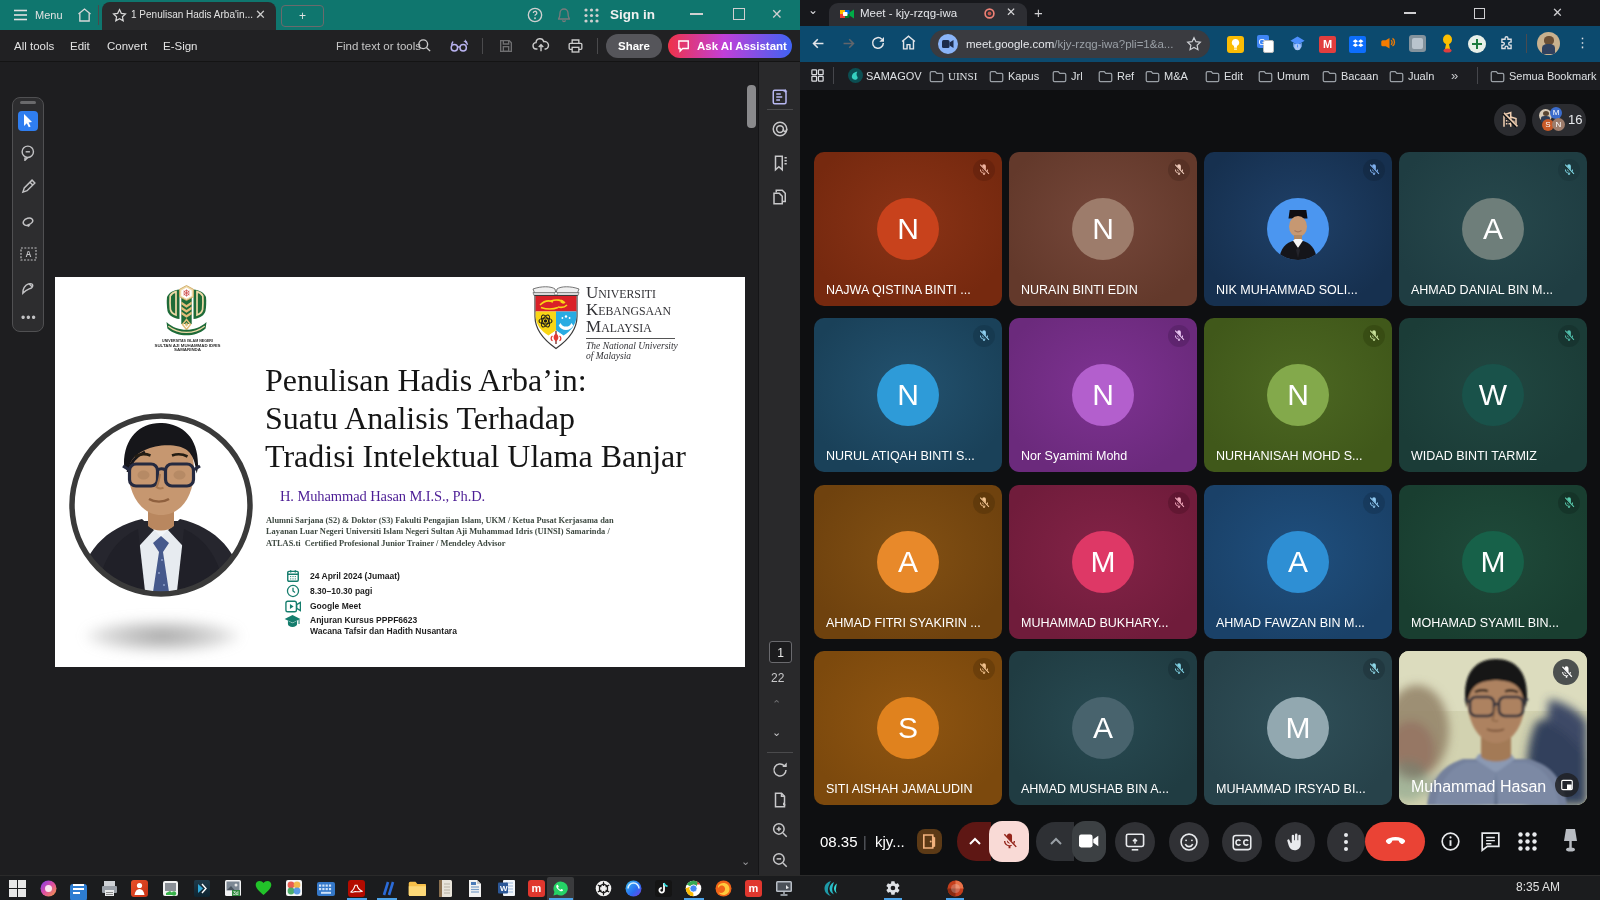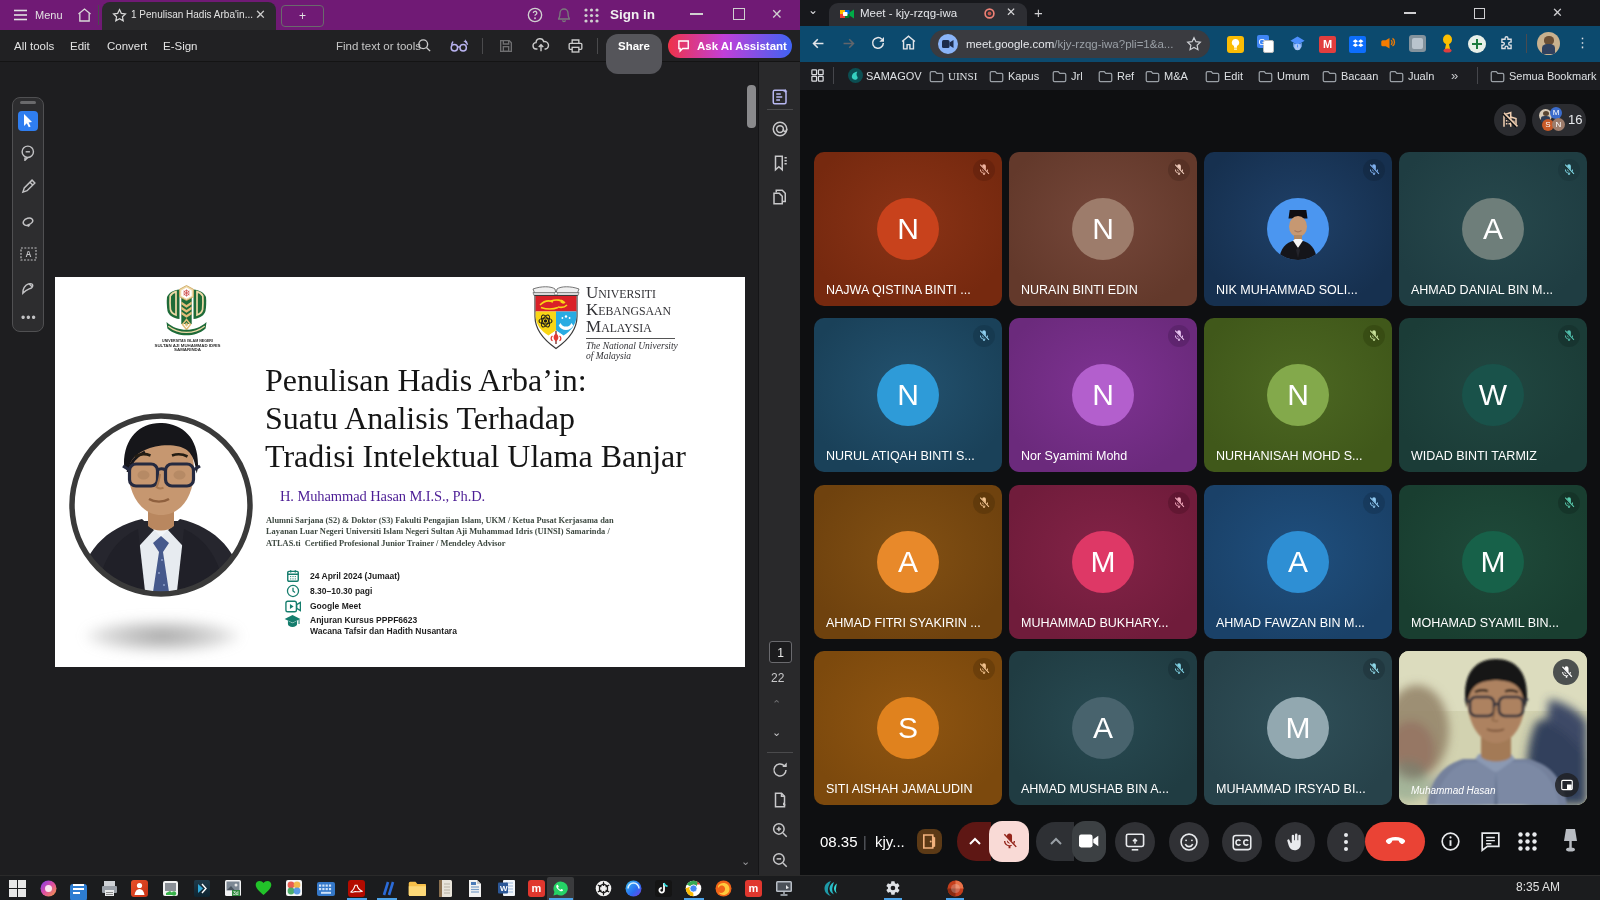--- a/index.html
+++ b/index.html
@@ -1,21 +1,21 @@
 <!DOCTYPE html>
 <html><head>
 <meta charset="utf-8">
 <style>
   * { margin:0; padding:0; box-sizing:border-box; }
   html,body { width:1600px; height:900px; overflow:hidden; background:#000; }
   body { font-family:"Liberation Sans", sans-serif; position:relative; }
   .abs { position:absolute; }
   
   #acro { left:0; top:0; width:800px; height:875px; background:#1e1e20; }
-  #acro-title { left:0; top:0; width:800px; height:30px; background:#701a75; }
+  #acro-title { left:0; top:0; width:800px; height:30px; background:#0f766e; }
   #acro-tool { left:0; top:30px; width:800px; height:32px; background:#212123; border-bottom:1px solid #141414; }
   .atxt { color:#e2e2e2; font-size:11.5px; line-height:30px; }
   #acro-page { left:55px; top:277px; width:690px; height:390px; background:#fff; }
   #acro-rail { left:758px; top:62px; width:42px; height:813px; background:#29292b; border-left:1px solid #151517; }
   
   #chrome { left:800px; top:0; width:800px; height:875px; background:#101113; }
   #tabbar { left:0; top:0; width:800px; height:26px; background:#17181c; }
   #ctoolbar { left:0; top:26px; width:800px; height:36px; background:#0c4a6e; }
   #bookbar { left:0; top:62px; width:800px; height:28px; background:#1c1d21; }
   #meet { left:0; top:90px; width:800px; height:785px; background:#0e0f11; }
@@ -111,21 +111,21 @@
       <svg class="abs" style="left:532px;top:7px" width="18" height="17" viewBox="0 0 24 24" fill="none" stroke="#cccccc" stroke-width="2">
         <path d="M7 17H5.5A4.5 4.5 0 0 1 5 8a5.5 5.5 0 0 1 10.8-1.5A4.8 4.8 0 0 1 18.5 17H17"></path>
         <path d="M12 20v-8.5M8.8 14.2 12 11l3.2 3.2"></path>
       </svg>
       <svg class="abs" style="left:567px;top:8px" width="17" height="16" viewBox="0 0 24 24" fill="none" stroke="#cccccc" stroke-width="2">
         <path d="M7 8V3h10v5"></path>
         <path d="M7 17H4a1.5 1.5 0 0 1-1.5-1.5v-6A1.5 1.5 0 0 1 4 8h16a1.5 1.5 0 0 1 1.5 1.5v6A1.5 1.5 0 0 1 20 17h-3"></path>
         <rect x="7" y="14" width="10" height="7"></rect>
       </svg>
       <div class="abs" style="left:597px;top:8px;width:1px;height:16px;background:#4a4a4c"></div>
-      <div class="abs" style="left:606px;top:4px;width:56px;height:40px;background:#55555a;border-radius:12px;color:#fff;font-size:11.5px;font-weight:600;text-align:center;line-height:24px;">Share</div>
+      <div class="abs" style="left:606px;top:4px;width:56px;height:24px;background:#55555a;border-radius:12px;color:#fff;font-size:11.5px;font-weight:600;text-align:center;line-height:24px;">Share</div>
       <div class="abs" style="left:668px;top:4px;width:124px;height:24px;border-radius:12px;background:linear-gradient(90deg,#ef3349 0%,#c13fd8 45%,#3f63f3 100%);color:#fff;font-size:11.5px;font-weight:600;line-height:24px;">
         <svg class="abs" style="left:9px;top:5px" width="15" height="14" viewBox="0 0 24 22" fill="none" stroke="#fff" stroke-width="2.2">
           <path d="M3 3h15v12H9l-4 4v-4H3z"></path>
         </svg><span style="margin-left:29px;">Ask AI Assistant</span>
       </div>
     </div>
 
     <div class="abs" style="left:12px;top:97px;width:32px;height:235px;background:#2d2d2f;border:1px solid #505052;border-radius:8px;">
       <div class="abs" style="left:7px;top:3px;width:16px;height:3px;background:#6a6a6c;border-radius:2px;"></div>
       <div class="abs" style="left:5px;top:13px;width:20px;height:20px;background:#2f7ef0;border-radius:4px;">
@@ -730,21 +730,21 @@
             <rect x="71" y="46" width="24" height="19" rx="6"></rect>
             <rect x="100" y="46" width="24" height="19" rx="6"></rect>
             <path d="M95 53 h5"></path>
             <path d="M71 51 L66 48 M124 51 L129 48"></path>
           </g>
           <path d="M76 41 c4 -2 9 -2.3 13 -.8M106 40.5 c4 -1.5 9 -1.2 13 .8" stroke="#1c1812" stroke-width="2.2" fill="none"></path>
           <path d="M96 56 c-.6 7 -1.2 10 -2.6 13 1.4 1.3 3.6 1.5 5.6 .8" stroke="#8f6848" stroke-width="1.7" fill="none"></path>
           <path d="M88 78 c3.5 2.4 13.5 2.4 17 0" stroke="#7a543a" stroke-width="2" fill="none"></path>
           </g>
         </svg>
-        <div class="tname" style="font-size:10px;font-style:italic;">Muhammad Hasan</div>
+        <div class="tname" style="font-size:16px;">Muhammad Hasan</div>
         <div class="abs" style="right:8px;bottom:8px;width:24px;height:24px;border-radius:50%;background:#202124d9;">
           <svg class="abs" style="left:5px;top:5px" width="14" height="14" viewBox="0 0 24 24" fill="none" stroke="#fff" stroke-width="2">
             <rect x="3" y="4" width="18" height="16" rx="2"></rect>
             <path d="M13 12h6v6h-6z" fill="#fff"></path>
           </svg>
         </div>
         <div class="tmic" style="right:8px;top:8px;width:26px;height:26px;background:#3c4043e6;">
           <svg width="15" height="15" viewBox="0 0 24 24">
             <path fill="#fff" d="M12 14.5c1.8 0 3.2-1.4 3.2-3.2V5.2a3.2 3.2 0 0 0-6.4 0v6.1c0 1.8 1.4 3.2 3.2 3.2z"></path>
             <path fill="#fff" d="M17.3 11.3a5.3 5.3 0 0 1-10.6 0H5c0 3.4 2.5 6.1 5.8 6.6v2.6h2.4v-2.6c3.3-.5 5.8-3.2 5.8-6.6h-1.7z"></path>

